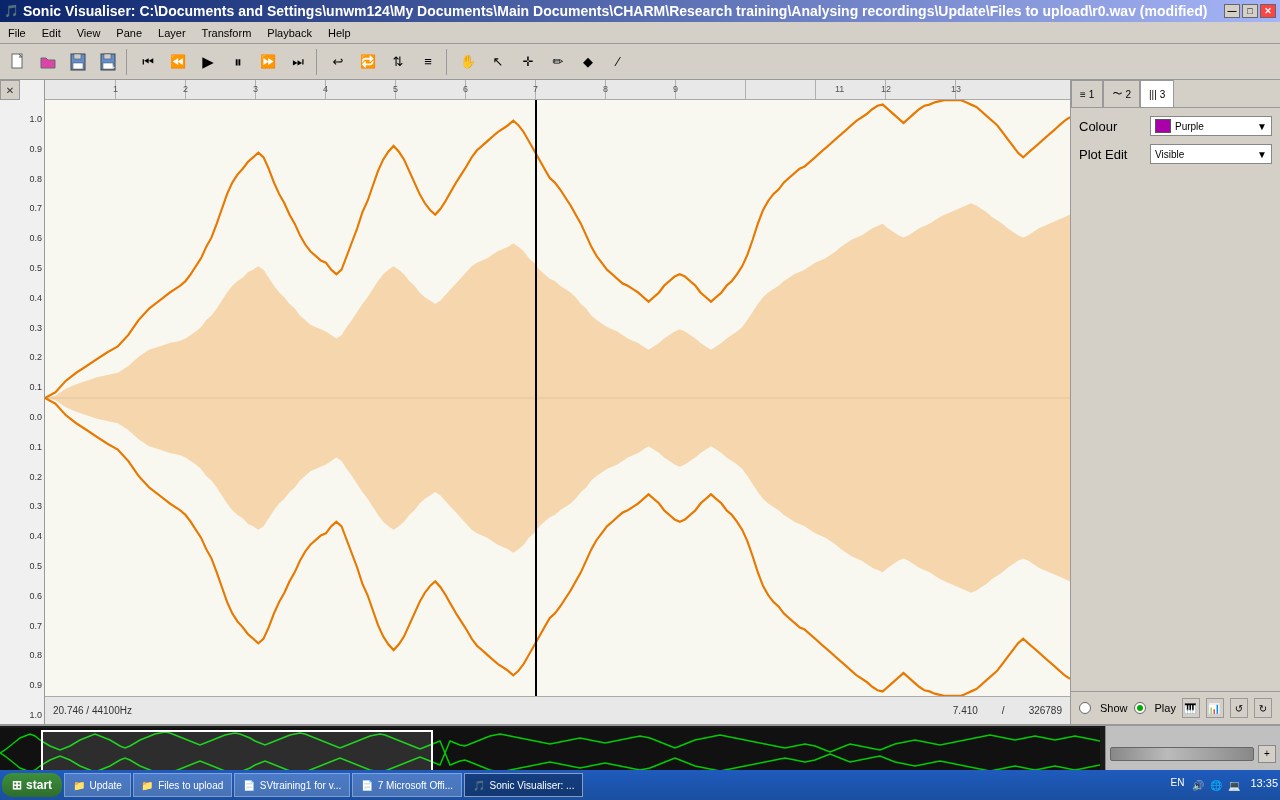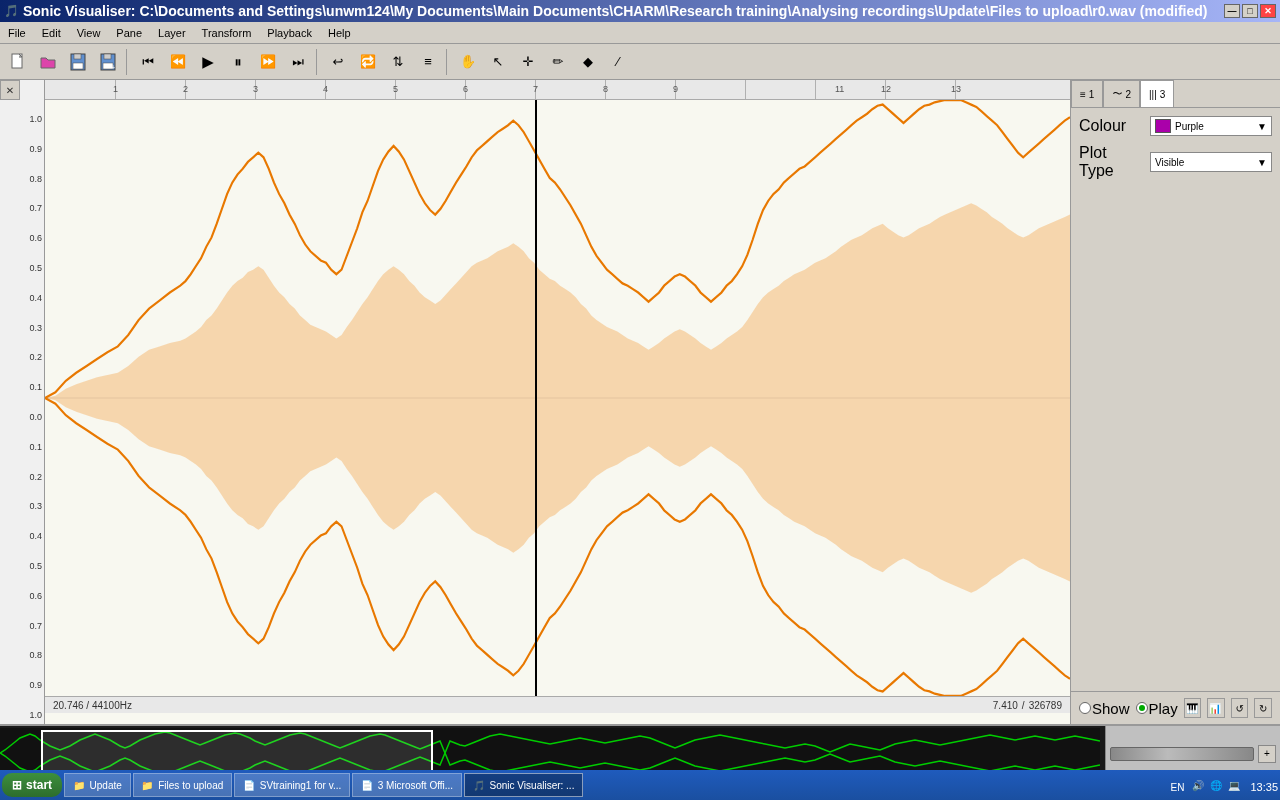--- a/index.html
+++ b/index.html
@@ -150,28 +150,29 @@
       z-index: 10;
     }
     
     #waveform-svg {
       position: absolute;
       top: 0; left: 0;
       width: 100%; height: 100%;
     }
     
     #waveform-status {
-      height: 17px;
+      height: 28px;
       background: #e8e8e8;
       border-top: 1px solid #aaa;
       display: flex;
       align-items: center;
       padding: 0 8px;
       font-size: 10px;
       color: #333;
+      gap: 20px;
     }
 
     
     #right-panel {
       width: 210px;
       background: #d4d0c8;
       border-left: 1px solid #999;
       display: flex;
       flex-direction: column;
     }
@@ -195,21 +196,21 @@
       padding: 8px;
       display: flex;
       flex-direction: column;
       gap: 8px;
     }
     .prop-row {
       display: flex;
       align-items: center;
       gap: 6px;
     }
-    .prop-label { width: 65px; font-size: 16px; }
+    .prop-label { width: 65px; font-size: 13px; }
     .prop-select {
       flex: 1;
       height: 20px;
       border: 1px solid #888;
       background: white;
       font-size: 10px;
       display: flex;
       align-items: center;
       justify-content: space-between;
       padding: 0 4px;
@@ -224,21 +225,21 @@
 
     
     #show-play-bar {
       margin-top: auto;
       padding: 6px 8px;
       display: flex;
       align-items: center;
       gap: 6px;
       border-top: 1px solid #999;
     }
-    .radio-label { font-size: 15px; display: flex; align-items: center; gap: 1px; }
+    .radio-label { font-size: 11px; display: flex; align-items: center; gap: 9px; }
     .radio-dot {
       width: 12px; height: 12px;
       border-radius: 50%;
       border: 1px solid #666;
       background: white;
       display: flex; align-items: center; justify-content: center;
     }
     .radio-dot.active::after {
       content: '';
       width: 6px; height: 6px;
@@ -318,21 +319,21 @@
       max-width: 160px;
       overflow: hidden;
     }
     .taskbar-item.active {
       background: rgba(0,0,0,0.3);
       border: 1px solid rgba(255,255,255,0.5);
     }
     #taskbar-right {
       margin-left: auto;
       display: flex;
-      align-items: flex-end;
+      align-items: flex-start;
       gap: 2px;
       color: white;
       font-size: 10px;
     }
     .tray-icon { width: 16px; height: 16px; display: flex; align-items: center; justify-content: center; font-size: 10px; }
   </style>
 </head>
 <body>
 
 <div id="titlebar">
@@ -665,21 +666,21 @@
         <span class="prop-label">Colour</span>
         <div class="prop-select">
           <div style="display:flex;align-items:center;">
             <div class="colour-swatch"></div>
             <span>Purple</span>
           </div>
           <span>▼</span>
         </div>
       </div>
       <div class="prop-row">
-        <span class="prop-label">Plot Type</span>
+        <span class="prop-label">Plot Edit</span>
         <div class="prop-select">
           <span>Visible</span>
           <span>▼</span>
         </div>
       </div>
     </div>
 
     <div id="show-play-bar">
       <span class="radio-label">
         <div class="radio-dot"></div>
@@ -796,21 +797,21 @@
   <div class="taskbar-item">
     <span>📁</span>
     <span>Files to upload</span>
   </div>
   <div class="taskbar-item">
     <span>📄</span>
     <span>SVtraining1 for v...</span>
   </div>
   <div class="taskbar-item">
     <span>📄</span>
-    <span>3 Microsoft Offi...</span>
+    <span>7 Microsoft Offi...</span>
   </div>
   <div class="taskbar-item active">
     <span>🎵</span>
     <span>Sonic Visualiser: ...</span>
   </div>
   <div id="taskbar-right">
     <span style="margin-right:4px;">EN</span>
     <div class="tray-icon">🔊</div>
     <div class="tray-icon">🌐</div>
     <div class="tray-icon">💻</div>

